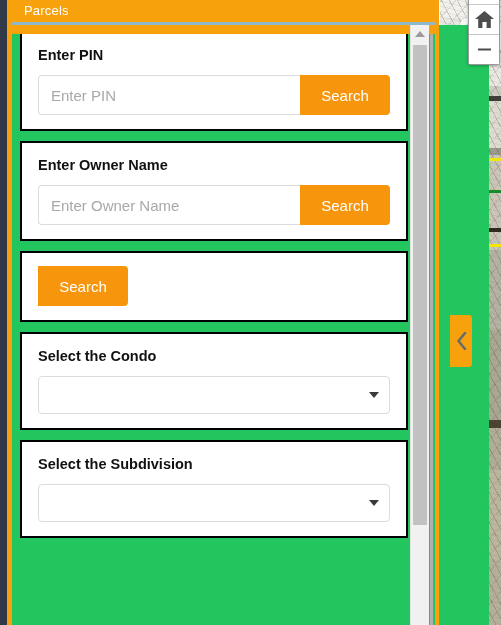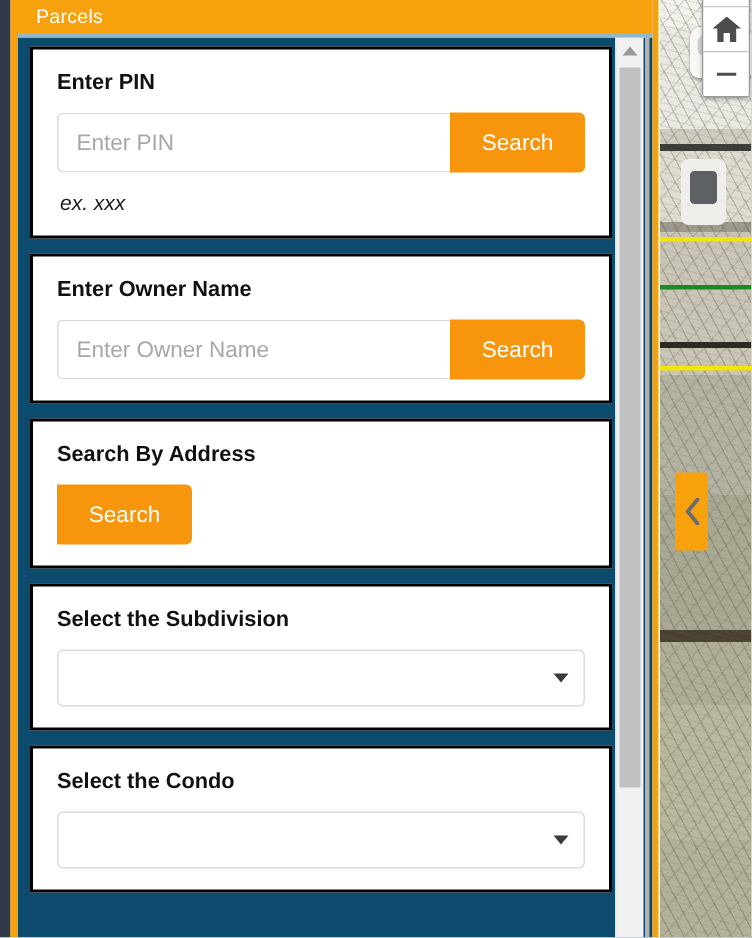--- a/index.html
+++ b/index.html
@@ -165,21 +165,21 @@
     left: 430px; top: 22px;
     width: 3px; height: 603px;
     background: #b0b0b0;
     z-index: 4;
   }
 
   
   .panel-header {
     position: absolute;
     left: 12px; top: 0;
-    width: 423px; height: 22px;
+    width: 423px; height: 34px;
     background: #f7a10c;
     z-index: 5;
   }
   .panel-header-title {
     position: absolute;
     left: 12px; top: 3px;
     color: #ffffff;
     font-size: 13px;
     line-height: 16px;
     letter-spacing: .2px;
@@ -190,23 +190,23 @@
     width: 423px; height: 3px;
     background: #8fb8cc;
     z-index: 5;
   }
 
   
   .scroll-region {
     position: absolute;
     left: 12px;
     top: 25px;
-    width: 423px;
+    width: 477px;
     height: 600px;
-    background: #0c4a6e;
+    background: #22c55e;
     overflow: hidden;
     z-index: 3;
   }
   .content {
     position: absolute;
     left: 0; top: 0;
     width: 404px;
     padding: 6px 0 0 0;
   }
 
@@ -377,54 +377,52 @@
 
   <div class="scroll-region">
     <div class="content">
 
       <div class="card">
         <div class="card-title">Enter PIN</div>
         <div class="input-group">
           <input class="text-input" type="text" placeholder="Enter PIN" style="">
           <button class="search-btn">Search</button>
         </div>
-        <div class="hint">ex. xxx</div>
       </div>
 
       <div class="card">
         <div class="card-title">Enter Owner Name</div>
         <div class="input-group">
           <input class="text-input" type="text" placeholder="Enter Owner Name" style="">
           <button class="search-btn">Search</button>
         </div>
       </div>
 
       <div class="card">
-        <div class="card-title">Search By Address</div>
         <div class="input-group">
           <button class="search-btn">Search</button>
+        </div>
+      </div>
+
+      <div class="card">
+        <div class="card-title">Select the Condo</div>
+        <div class="select-wrap">
+          <div class="select-box"></div>
+          <span class="select-caret"></span>
         </div>
       </div>
 
       <div class="card">
         <div class="card-title">Select the Subdivision</div>
         <div class="select-wrap">
           <div class="select-box"></div>
           <span class="select-caret"></span>
         </div>
       </div>
 
-      <div class="card">
-        <div class="card-title">Select the Condo</div>
-        <div class="select-wrap">
-          <div class="select-box"></div>
-          <span class="select-caret"></span>
-        </div>
-      </div>
-
     </div>
   </div>
 
   <div class="scrollbar">
     <div class="sb-up">
       <i></i>
     </div>
     <div class="sb-thumb"></div>
   </div>
 

